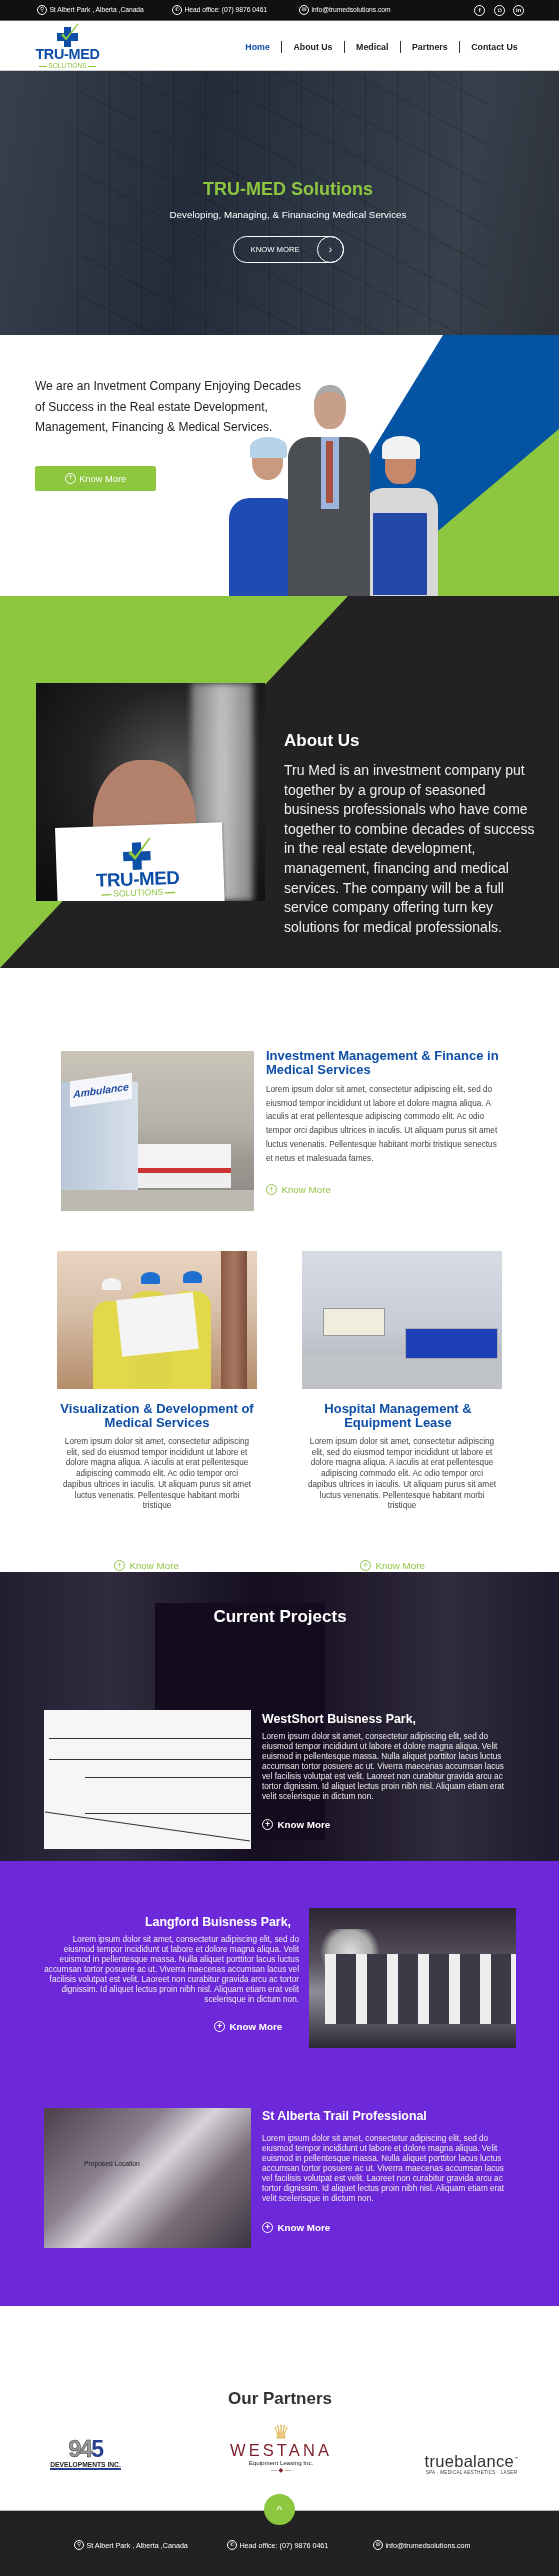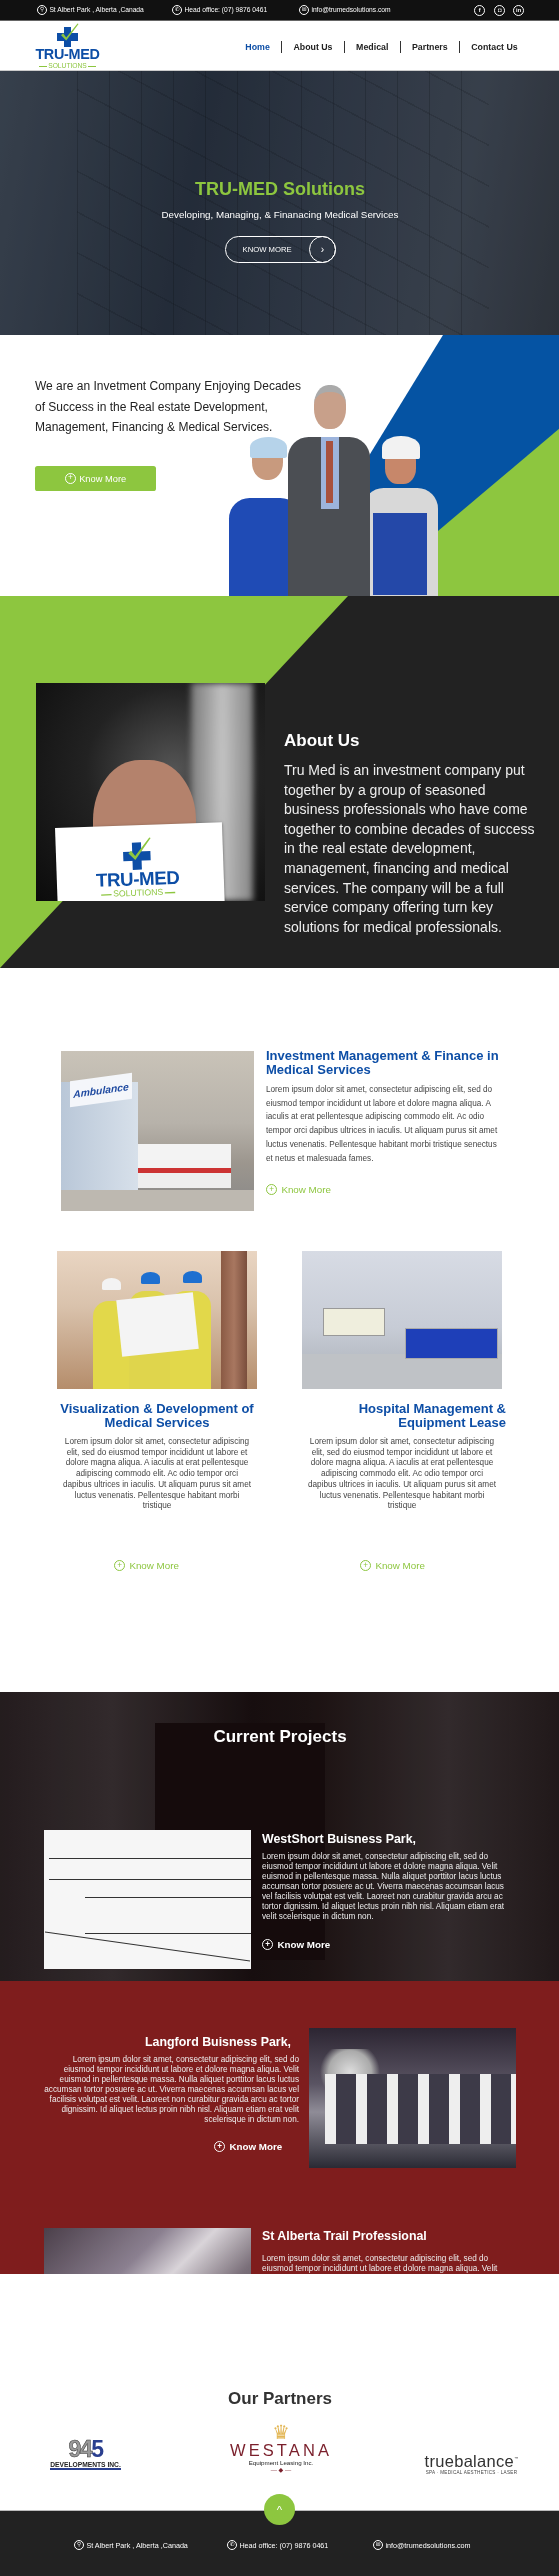--- a/index.html
+++ b/index.html
@@ -21,21 +21,21 @@
 .logo-sub:before,.logo-sub:after{content:"";display:inline-block;width:7.2px;height:0.8px;background:#8dc63f;vertical-align:middle;margin:0 1.5px}
 .nav-links{position:absolute;right:31px;top:20px;display:flex;align-items:center;height:12.4px}
 .nav-link{font-size:8.8px;font-weight:bold;color:#222;padding:0 11.3px;border-left:0.5px solid #333;line-height:12.4px}
 .nav-link:first-child{border-left:none;color:#0d4ea6}
 
 .hero{position:absolute;left:0;top:71px;width:560px;height:264px;background:linear-gradient(100deg,#4a5563 0%,#2c3645 35%,#3a4454 55%,#4b5461 80%,#3a3f47 100%);overflow:hidden}
 .hero-grid{position:absolute;left:77px;top:0;width:412px;height:264px;background:repeating-linear-gradient(90deg,rgba(0,0,0,0.25) 0 1px,transparent 1px 32px),repeating-linear-gradient(28deg,rgba(0,0,0,0.18) 0 1.5px,transparent 1.5px 36px);opacity:.8}
 .hero-shade{position:absolute;inset:0;background:rgba(20,25,35,0.35)}
 .hero-title{position:absolute;left:0;top:15.5px;width:560px;text-align:center;font-size:18px;font-weight:bold;color:#8dc63f}
 .hero-title,.hero-sub,.hero-btn{z-index:2}
-.hero-content{position:absolute;left:0;top:92px;width:480px;height:103px}
+.hero-content{position:absolute;left:8px;top:92px;width:480px;height:103px}
 .hero-sub{position:absolute;left:0;top:46px;width:560px;text-align:center;font-size:9.8px;color:#fff}
 .hero-btn{position:absolute;left:225px;top:73px;width:111px;height:27px;border:1px solid #fff;border-radius:13.4px;display:flex;align-items:center;padding-left:16.5px;color:#fff;font-size:7.7px}
 .hero-btn-circle{position:absolute;right:-1px;top:-1px;width:27px;height:27px;border:1px solid #fff;border-radius:50%;display:flex;align-items:center;justify-content:center;font-size:10.3px}
 
 .intro{position:absolute;left:0;top:335px;width:560px;height:261px;background:#fff;overflow:hidden}
 .intro-blue{position:absolute;inset:0;background:#0553a3;clip-path:polygon(443px 0,560px 0,560px 261px,283px 261px)}
 .intro-green{position:absolute;inset:0;background:#8dc63f;clip-path:polygon(560px 93px,560px 261px,361px 261px)}
 .intro-text{position:absolute;left:35px;top:41px;width:278px;font-size:12px;line-height:20.6px;color:#222}
 .intro-btn{position:absolute;left:35px;top:131px;width:121px;height:25px;background:#8dc63f;border-radius:2.6px;color:#fff;font-size:9.3px;display:flex;align-items:center;justify-content:center;gap:3.1px}
 .plus-ring{width:11.3px;height:11.3px;border:0.8px solid currentColor;border-radius:50%;display:inline-flex;align-items:center;justify-content:center;font-size:8.2px;line-height:1}
@@ -86,21 +86,21 @@
 .svc2-img .h1,.svc2-img .h2,.svc2-img .h3{position:absolute;width:18.6px;height:12.4px;border-radius:50% 50% 10% 10%}
 .svc2-img .h1{left:45px;top:27px;background:#f3f3f3}
 .svc2-img .h2{left:84px;top:20.6px;background:#1d6fd0}
 .svc2-img .h3{left:126px;top:19.6px;background:#1d6fd0}
 .svc2-img .plan{position:absolute;left:62px;top:45px;width:77px;height:57px;background:#f4f4f4;transform:rotate(-6deg)}
 .svc3-img{left:302px;top:283px;width:200px;height:138px;background:linear-gradient(180deg,#d7dbe4 0%,#c7ccd6 55%,#a9adb4 100%)}
 .svc3-img .bed1{position:absolute;left:20.6px;top:57px;width:62px;height:28px;background:#efeedd;border:1.5px solid #999}
 .svc3-img .bed2{position:absolute;left:103px;top:77px;width:93px;height:31px;background:#1e3fb8;border:1.5px solid #aaa}
 .svc3-img .floor{position:absolute;left:0;top:103px;width:200px;height:35px;background:#bfc2c6}
 
-.projects{position:absolute;left:0;top:1692px;width:560px;height:582px;background:#7f1d1d;overflow:hidden}
+.projects{position:absolute;left:0;top:1572px;width:560px;height:734px;background:#6d28d9;overflow:hidden}
 .proj-bg{position:absolute;left:0;top:0;width:560px;height:289px;background:linear-gradient(90deg,#1b1d1f 0%,#2a2c2e 20%,#0c0d0e 45%,#111 55%,#2a2c2e 80%,#161819 100%);opacity:.9}
 .proj-bg .corr{position:absolute;left:155px;top:31px;width:170px;height:237px;background:#0a0a0b}
 .proj-title{position:absolute;left:0;top:35px;width:560px;text-align:center;font-size:17px;font-weight:bold;color:#fff}
 .proj-img{position:absolute;overflow:hidden}
 .p1-img{left:44px;top:138px;width:207px;height:139px;background:#f6f6f6}
 .p1-img .l{position:absolute;height:1px;background:#333}
 .p2-img{left:309px;top:336px;width:207px;height:140px;background:linear-gradient(180deg,#2c2532 0%,#5a5463 40%,#8f8c97 60%,#2a2a34 100%)}
 .p2-img .bld{position:absolute;left:15.5px;top:46px;width:192px;height:70px;background:repeating-linear-gradient(90deg,#eee 0 11.3px,#3d3a48 11.3px 31px)}
 .p2-img .cloud{position:absolute;left:5.2px;top:20.6px;width:72px;height:46px;background:radial-gradient(circle,#ddd 0%,#aaa 50%,transparent 70%)}
 .p3-img{left:44px;top:536px;width:207px;height:140px;background:linear-gradient(135deg,#4b3f4a 0%,#8b8090 35%,#d9d4d9 50%,#7a6f79 70%,#3c3540 100%)}
@@ -260,21 +260,21 @@
   <a class="svc-more" style="left:114px;top:592px">
     <span class="plus-ring">+</span>
     <span>Know More</span>
   </a>
 
   <div class="svc-img svc3-img">
     <div class="floor"></div>
       <div class="bed1"></div>
       <div class="bed2"></div>
   </div>
-  <div class="svc-head" style="left:306px;top:434px;width:200px;text-align:right">Hospital Management &amp; Equipment Lease</div>
+  <div class="svc-head" style="left:298px;top:434px;width:200px;text-align:center">Hospital Management &amp; Equipment Lease</div>
   <div class="svc-text" style="left:307px;top:469px;width:190px;text-align:center;line-height:10.7px">Lorem ipsum dolor sit amet, consectetur adipiscing elit, sed do eiusmod tempor incididunt ut labore et dolore magna aliqua. A iaculis at erat pellentesque adipiscing commodo elit. Ac odio tempor orci dapibus ultrices in iaculis. Ut aliquam purus sit amet luctus venenatis. Pellentesque habitant morbi tristique</div>
   <a class="svc-more" style="left:360px;top:592px">
     <span class="plus-ring">+</span>
     <span>Know More</span>
   </a>
 </div>
 
 <div class="projects">
   <div class="proj-bg">
       <div class="corr"></div>

